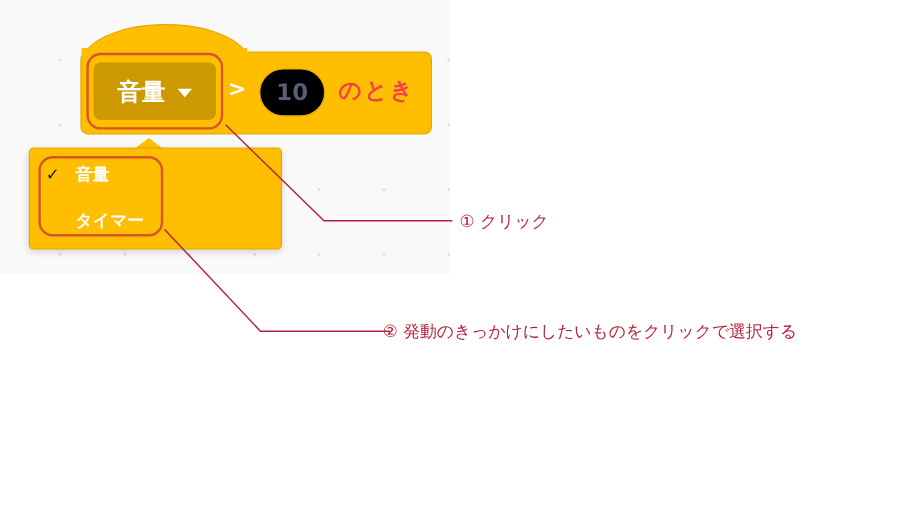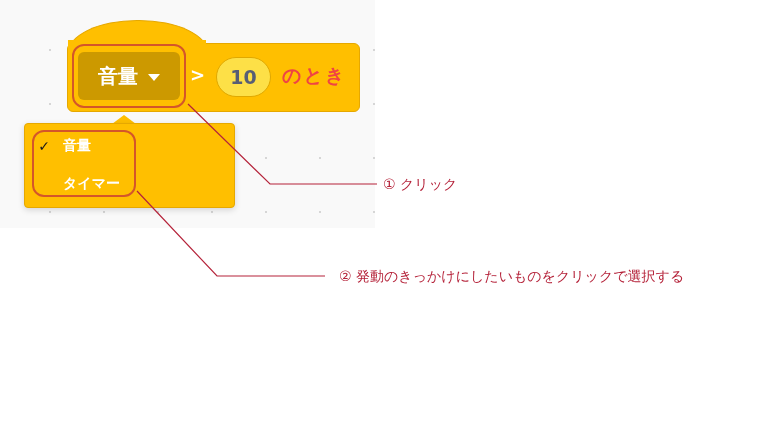--- a/index.html
+++ b/index.html
@@ -14,21 +14,21 @@
   .hat-body { position:absolute; left:67px; top:43px; width:291px; height:67px;
               background:#ffbf00; border:1px solid #e6a800; border-radius:6px; }
   .hat-dome-fill { position:absolute; left:68px; top:40px; width:138px; height:10px; background:#ffbf00; }
   .field { position:absolute; left:78px; top:52px; width:102px; height:48px; background:#cc9900;
            border-radius:6px; display:flex; align-items:center; justify-content:center; gap:10px;
            color:#ffffff; font-size:20px; font-weight:bold; cursor:pointer; }
   .field .caret { width:0; height:0; border-left:6px solid transparent; border-right:6px solid transparent;
                   border-top:7px solid #ffffff; margin-top:2px; }
   .hl { position:absolute; border:2px solid #d4562a; border-radius:12px; box-sizing:border-box; }
   .gt { position:absolute; left:190px; top:64px; color:#ffffff; font-size:18px; font-weight:bold; }
-  .num { position:absolute; left:216px; top:57px; width:55px; height:40px; background:#fde047;
+  .num { position:absolute; left:216px; top:57px; width:55px; height:40px; background:#000000;
          border:1px solid #e0a800; border-radius:20px; box-sizing:border-box;
          display:flex; align-items:center; justify-content:center; color:#575e75; font-size:19px; font-weight:bold; }
   .tail { position:absolute; left:282px; top:63px; color:#ef4444; font-size:19px; font-weight:bold; letter-spacing:2px; }
   .menu { position:absolute; left:24px; top:123px; width:211px; height:85px; background:#ffbf00;
           border:1px solid #e6a800; border-radius:4px; box-shadow:0 2px 6px rgba(0,0,0,0.15); box-sizing:border-box; }
   .menu-notch { position:absolute; left:112px; top:115px; width:0; height:0;
                 border-left:12px solid transparent; border-right:12px solid transparent; border-bottom:9px solid #ffbf00; }
   .menu-item { position:absolute; left:0; width:140px; height:28px; display:flex; align-items:center; cursor:pointer; }
   .menu-item .check { width:26px; text-align:center; color:#1a1a1a; font-size:14px; font-weight:bold; padding-left:6px; }
   .menu-item .label { color:#ffffff; font-size:14px; font-weight:bold; margin-left:6px; }
@@ -68,13 +68,13 @@
   </div>
 </div>
 <div class="hl" style="left:32px;top:130px;width:104px;height:67px;"></div>
 
 <svg class="lines">
   <polyline points="188,104 270,184 377,184" fill="none" stroke="#b5233a" stroke-width="1.2"></polyline>
   <polyline points="137,191 217,276 325,276" fill="none" stroke="#b5233a" stroke-width="1.2"></polyline>
 </svg>
 
 <span class="callout" style="left:383px;top:176px;text-align:right;">① クリック</span>
-<span class="callout" style="left:339px;top:268px;">② 発動のきっかけにしたいものをクリックで選択する</span>
+<span class="callout" style="left:319px;top:268px;">② 発動のきっかけにしたいものをクリックで選択する</span>
 
 </body></html>

